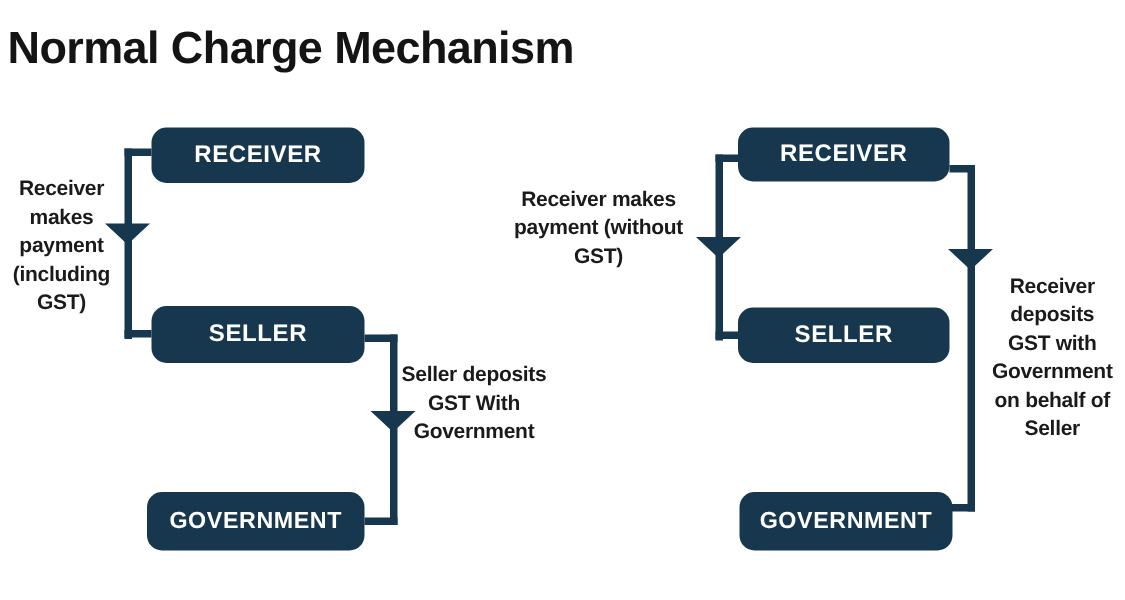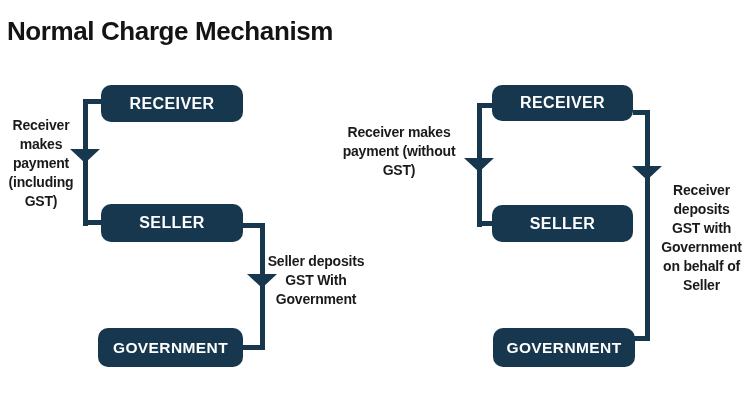--- a/index.html
+++ b/index.html
@@ -6,21 +6,21 @@
   .canvas {
     position: relative;
     width: 750px;
     height: 400px;
     background: #ffffff;
     font-family: "Liberation Sans", sans-serif;
     overflow: hidden;
   }
   .title {
     position: absolute;
-    font-size: 26px;
+    font-size: 30px;
     font-weight: 700;
     color: #141414;
     text-align: center;
     letter-spacing: -0.4px;
     white-space: nowrap;
   }
   #t1 { left: 5px;   top: 16px; width: 330px; }
   #t2 { left: 385px; top: 16px; width: 340px; }
 
   .node {
@@ -75,21 +75,21 @@
     position: absolute;
     font-size: 14px;
     font-weight: 700;
     color: #1a1a1a;
     text-align: center;
     line-height: 19px;
     letter-spacing: -0.2px;
     white-space: pre-line;
   }
   #l1a { left: 0px;   top: 116px; width: 82px;  }
-  #l1b { left: 260px; top: 252px; width: 112px; }
+  #l1b { left: 260px; top: 240px; width: 112px; }
   #l2a { left: 334px; top: 123px; width: 130px; }
   #l2b { left: 653px; top: 181px; width: 97px;  }
 </style>
 </head>
 <body>
 
 <div class="canvas">
 
   <div class="title" id="t1">Normal Charge Mechanism</div>
 

